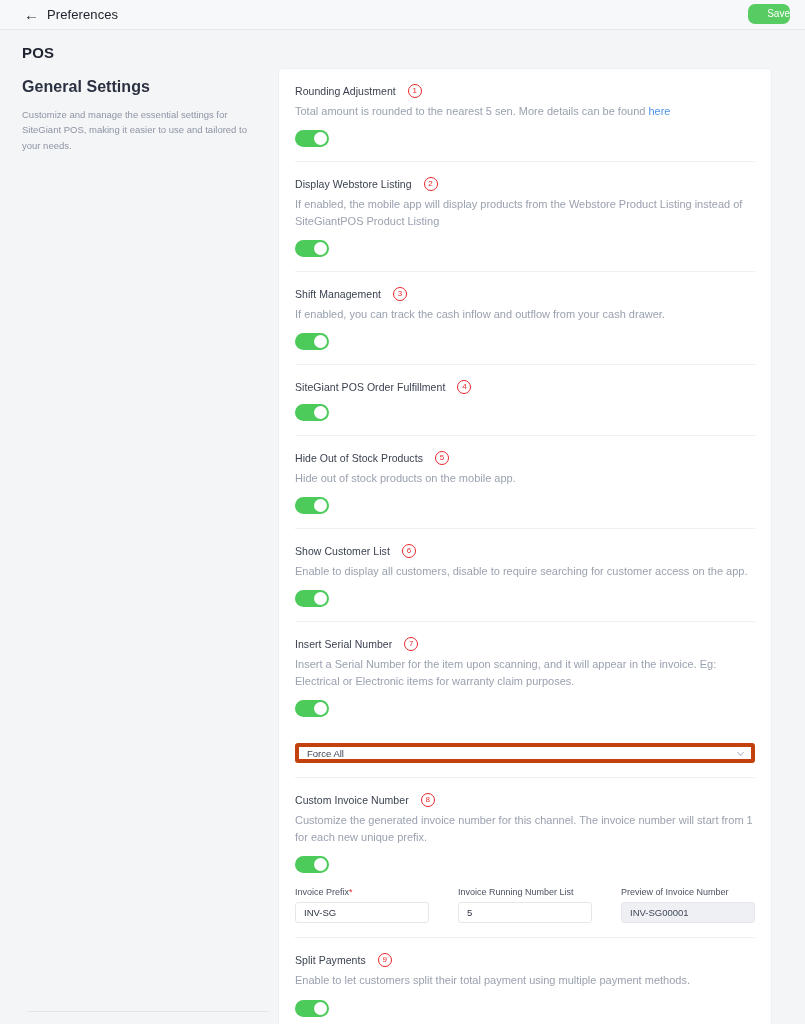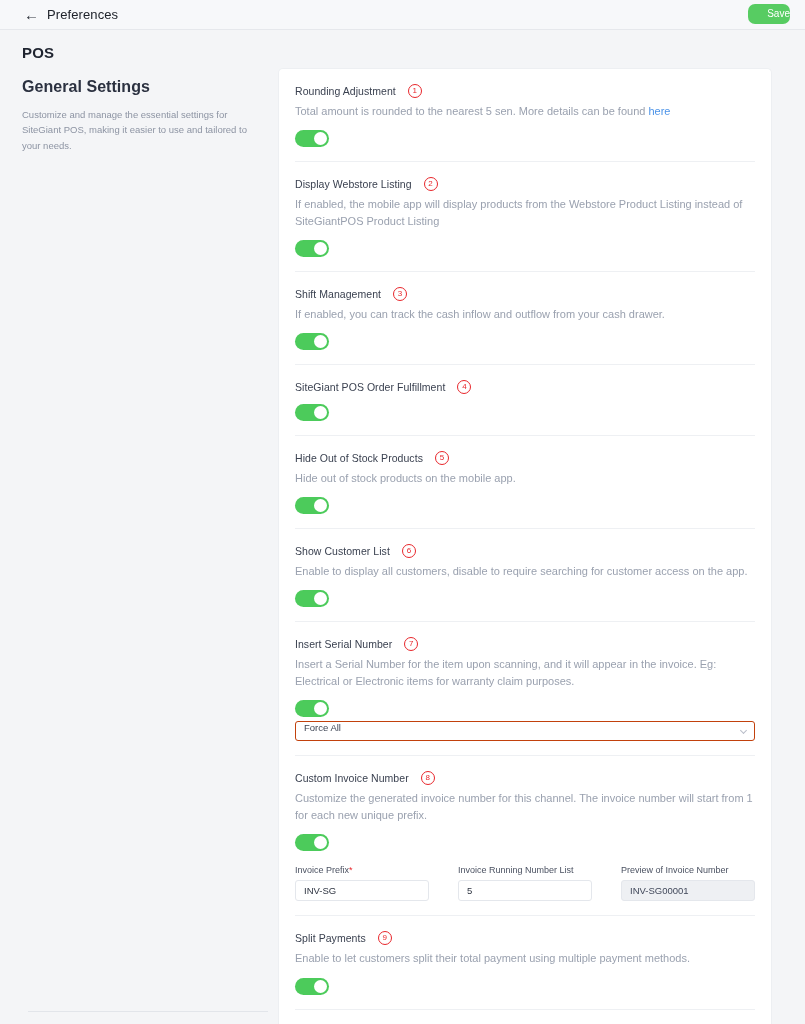--- a/index.html
+++ b/index.html
@@ -99,24 +99,24 @@
     display: block;
   }
   .toggle::after {
     content: ""; position: absolute;
     right: 2px; top: 2px; width: 13px; height: 13px;
     border-radius: 50%; background: #fff;
   }
 
   
   .select-wrap {
-    margin-top: 4px; width: 460px; height: 20px;
-    border: 1px solid #c2410c; border-radius: 3px;
+    margin-top: 26px; width: 460px; height: 20px;
+    border: 4px solid #c2410c; border-radius: 3px;
     background: #fff; position: relative;
-    display: flex; padding: 0 8px;
+    display: flex; align-items: center; padding: 0 8px;
     cursor: pointer;
   }
   .select-val { font-size: 9.5px; color: #3e4554; }
   .chev {
     position: absolute; right: 8px; top: 50%;
     transform: translateY(-60%) rotate(45deg);
     width: 5px; height: 5px;
     border-right: 1.2px solid #b9bec9;
     border-bottom: 1.2px solid #b9bec9;
   }

